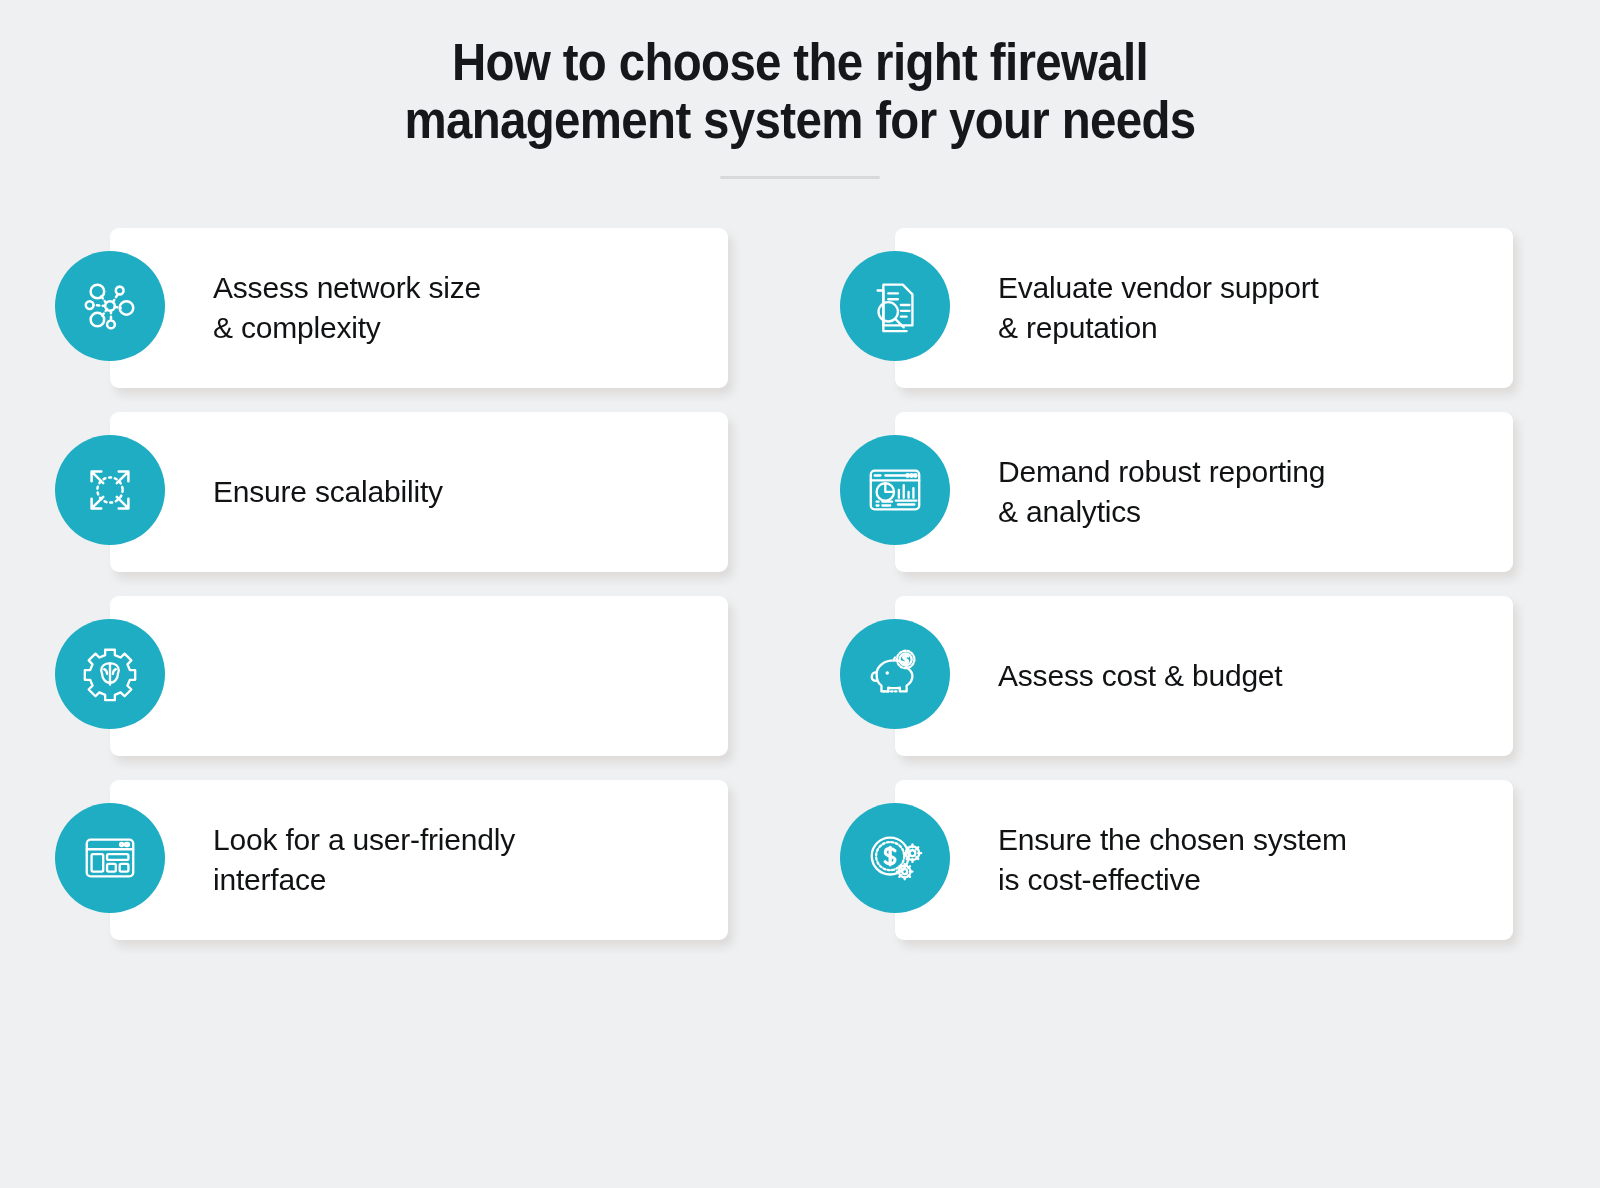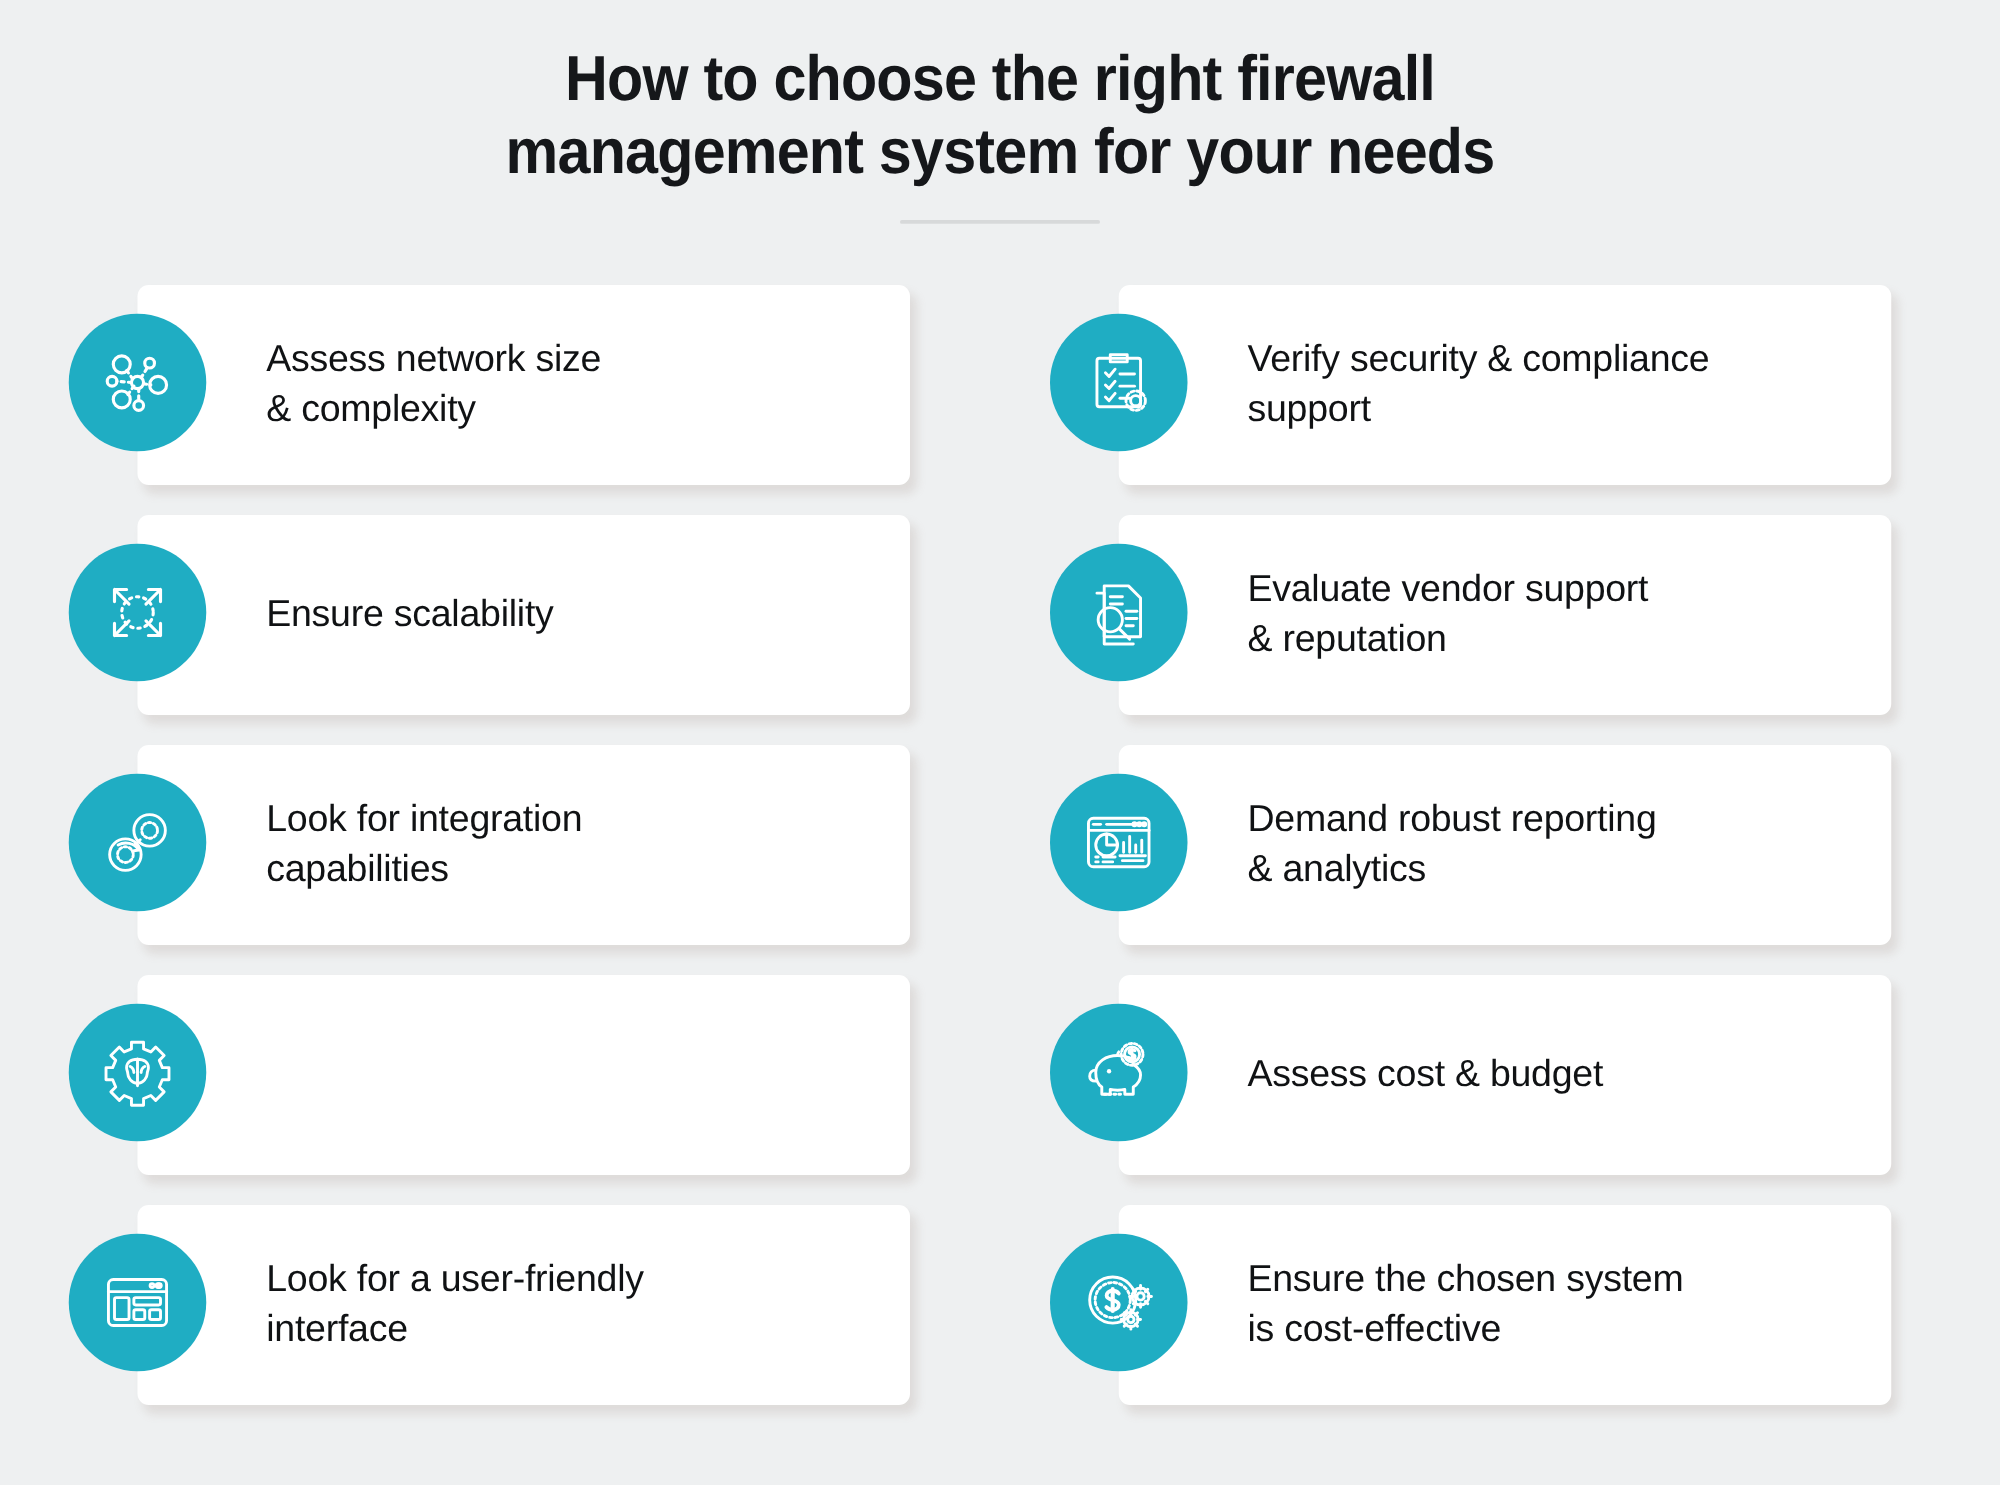--- a/index.html
+++ b/index.html
@@ -164,36 +164,20 @@
             <circle cx="32" cy="32" r="13" stroke-dasharray="2 4"></circle>
             <path d="M25 25 L13 13 M13 13 L13 23 M13 13 L23 13"></path>
             <path d="M39 25 L51 13 M51 13 L41 13 M51 13 L51 23"></path>
             <path d="M25 39 L13 51 M13 51 L23 51 M13 51 L13 41"></path>
             <path d="M39 39 L51 51 M51 51 L51 41 M51 51 L41 51"></path>
           </svg>
         </div>
         <div class="card-label">Ensure scalability</div>
       </div>
 
-      <div class="card-wrap">
-        <div class="card"></div>
-        <div class="icon-circle">
-          <svg viewBox="0 0 64 64" fill="none" stroke="#ffffff" stroke-width="2.4" stroke-linecap="round" stroke-linejoin="round">
-            <circle cx="22" cy="42" r="13"></circle>
-            <circle cx="42" cy="22" r="13"></circle>
-            <path d="M31.5 32.5 C35 29 35 29 32.5 31.5"></path>
-            <circle cx="22" cy="42" r="6.5" stroke-dasharray="2 2.2"></circle>
-            <circle cx="42" cy="22" r="6.5" stroke-dasharray="2 2.2"></circle>
-            <path d="M16 34 A13 13 0 0 1 33 38"></path>
-            <path d="M30 33 L34 38 L28 39"></path>
-          </svg>
-        </div>
-        <div class="card-label">Look for integration
-capabilities</div>
-      </div>
 
       <div class="card-wrap">
         <div class="card"></div>
         <div class="icon-circle">
           <svg viewBox="0 0 64 64" fill="none" stroke="#ffffff" stroke-width="2.4" stroke-linecap="round" stroke-linejoin="round">
             <path d="M27 7 h10 v5.5 l6 2.5 l4-4 l7 7 l-4 4 l2.5 6 h5.5 v10 h-5.5 l-2.5 6 l4 4 l-7 7 l-4-4 l-6 2.5 v5.5 h-10 v-5.5 l-6-2.5 l-4 4 l-7-7 l4-4 l-2.5-6 h-5.5 v-10 h5.5 l2.5-6 l-4-4 l7-7 l4 4 l6-2.5 z"></path>
             <path d="M32 21 v22"></path>
             <path d="M32 21 c-6 0 -9 3 -9 7 c0 2 1 3 1 5 c0 3 3 8 8 8"></path>
             <path d="M32 21 c6 0 9 3 9 7 c0 2 -1 3 -1 5 c0 3 -3 8 -8 8"></path>
             <path d="M26 27 c2 1 3 3 3 5"></path>
@@ -218,39 +202,20 @@
           </svg>
         </div>
         <div class="card-label">Look for a user-friendly
 interface</div>
       </div>
 
     </div>
 
     <div class="column right">
 
-      <div class="card-wrap">
-        <div class="card"></div>
-        <div class="icon-circle">
-          <svg viewBox="0 0 64 64" fill="none" stroke="#ffffff" stroke-width="2.4" stroke-linecap="round" stroke-linejoin="round">
-            <path d="M16 12 h32 a2 2 0 0 1 2 2 v36 a2 2 0 0 1 -2 2 h-32 a2 2 0 0 1 -2 -2 v-36 a2 2 0 0 1 2 -2 z"></path>
-            <path d="M25 9 h14 v6 h-14 z"></path>
-            <path d="M21 24 l3 3 l5 -6"></path>
-            <path d="M33 25 h12"></path>
-            <path d="M21 34 l3 3 l5 -6"></path>
-            <path d="M33 35 h12"></path>
-            <path d="M21 44 l3 3 l5 -6"></path>
-            <path d="M33 45 h8"></path>
-            <circle cx="46" cy="47" r="8" stroke-dasharray="2.4 2.4"></circle>
-            <circle cx="46" cy="47" r="4.2"></circle>
-          </svg>
-        </div>
-        <div class="card-label">Verify security &amp; compliance
-support</div>
-      </div>
 
       <div class="card-wrap">
         <div class="card"></div>
         <div class="icon-circle">
           <svg viewBox="0 0 64 64" fill="none" stroke="#ffffff" stroke-width="2.4" stroke-linecap="round" stroke-linejoin="round">
             <path d="M20 10 h20 l10 10 v32 h-30 z"></path>
             <path d="M14 16 h6 v42 h24"></path>
             <path d="M25 19 h10"></path>
             <path d="M25 25 h10"></path>
             <path d="M38 31 h9"></path>

